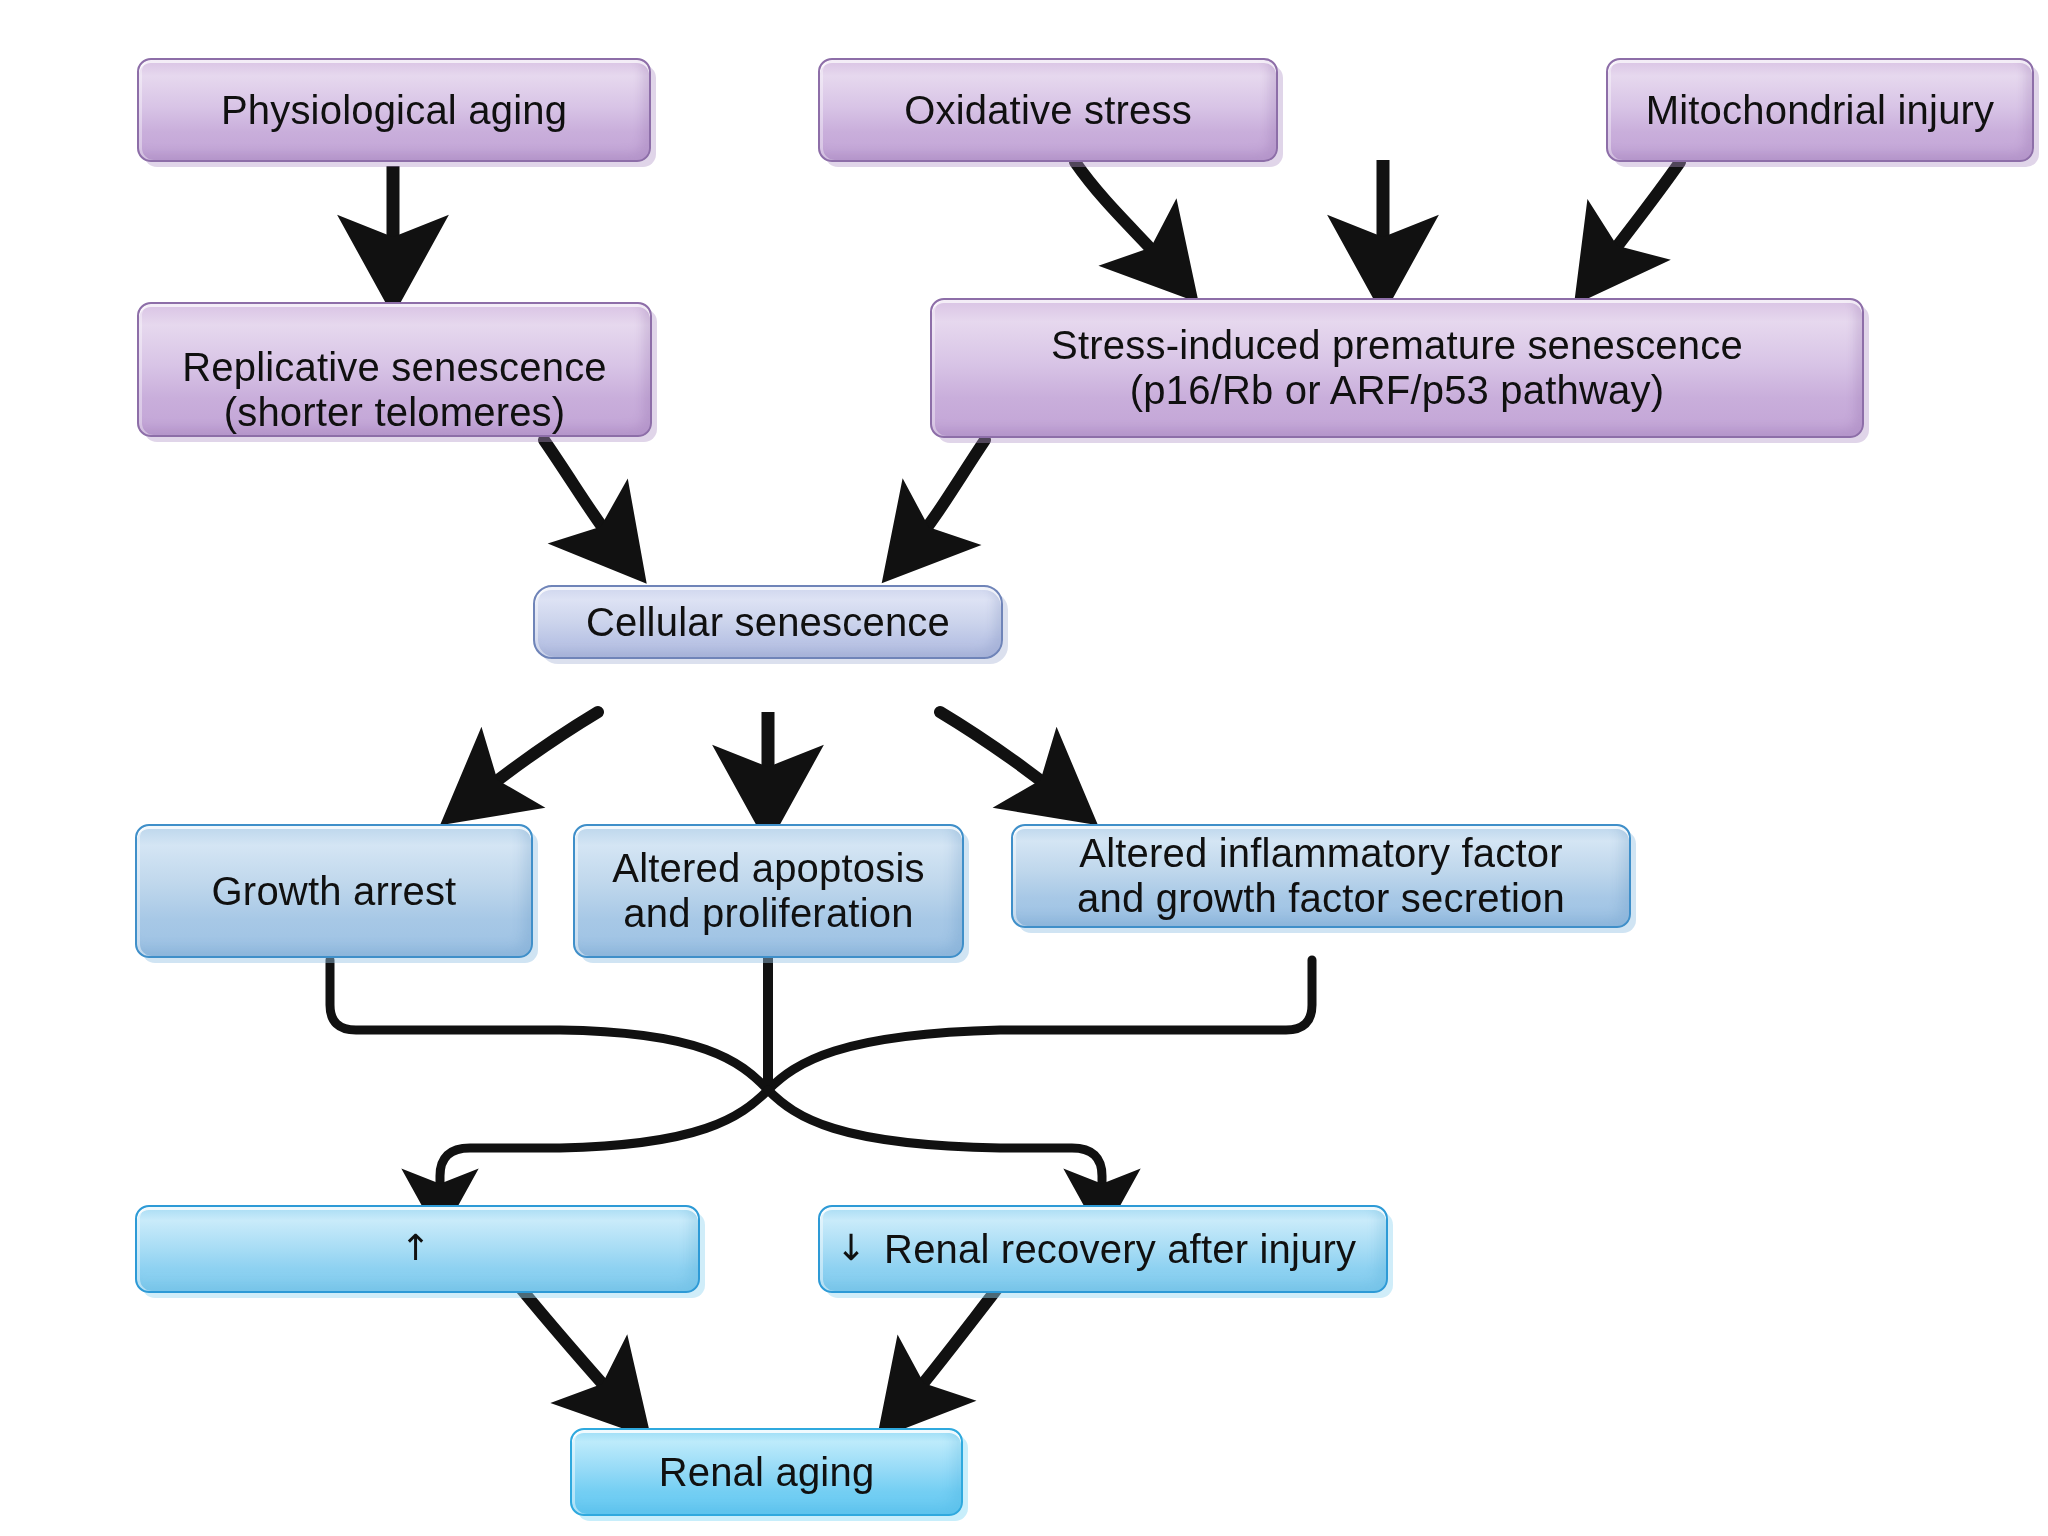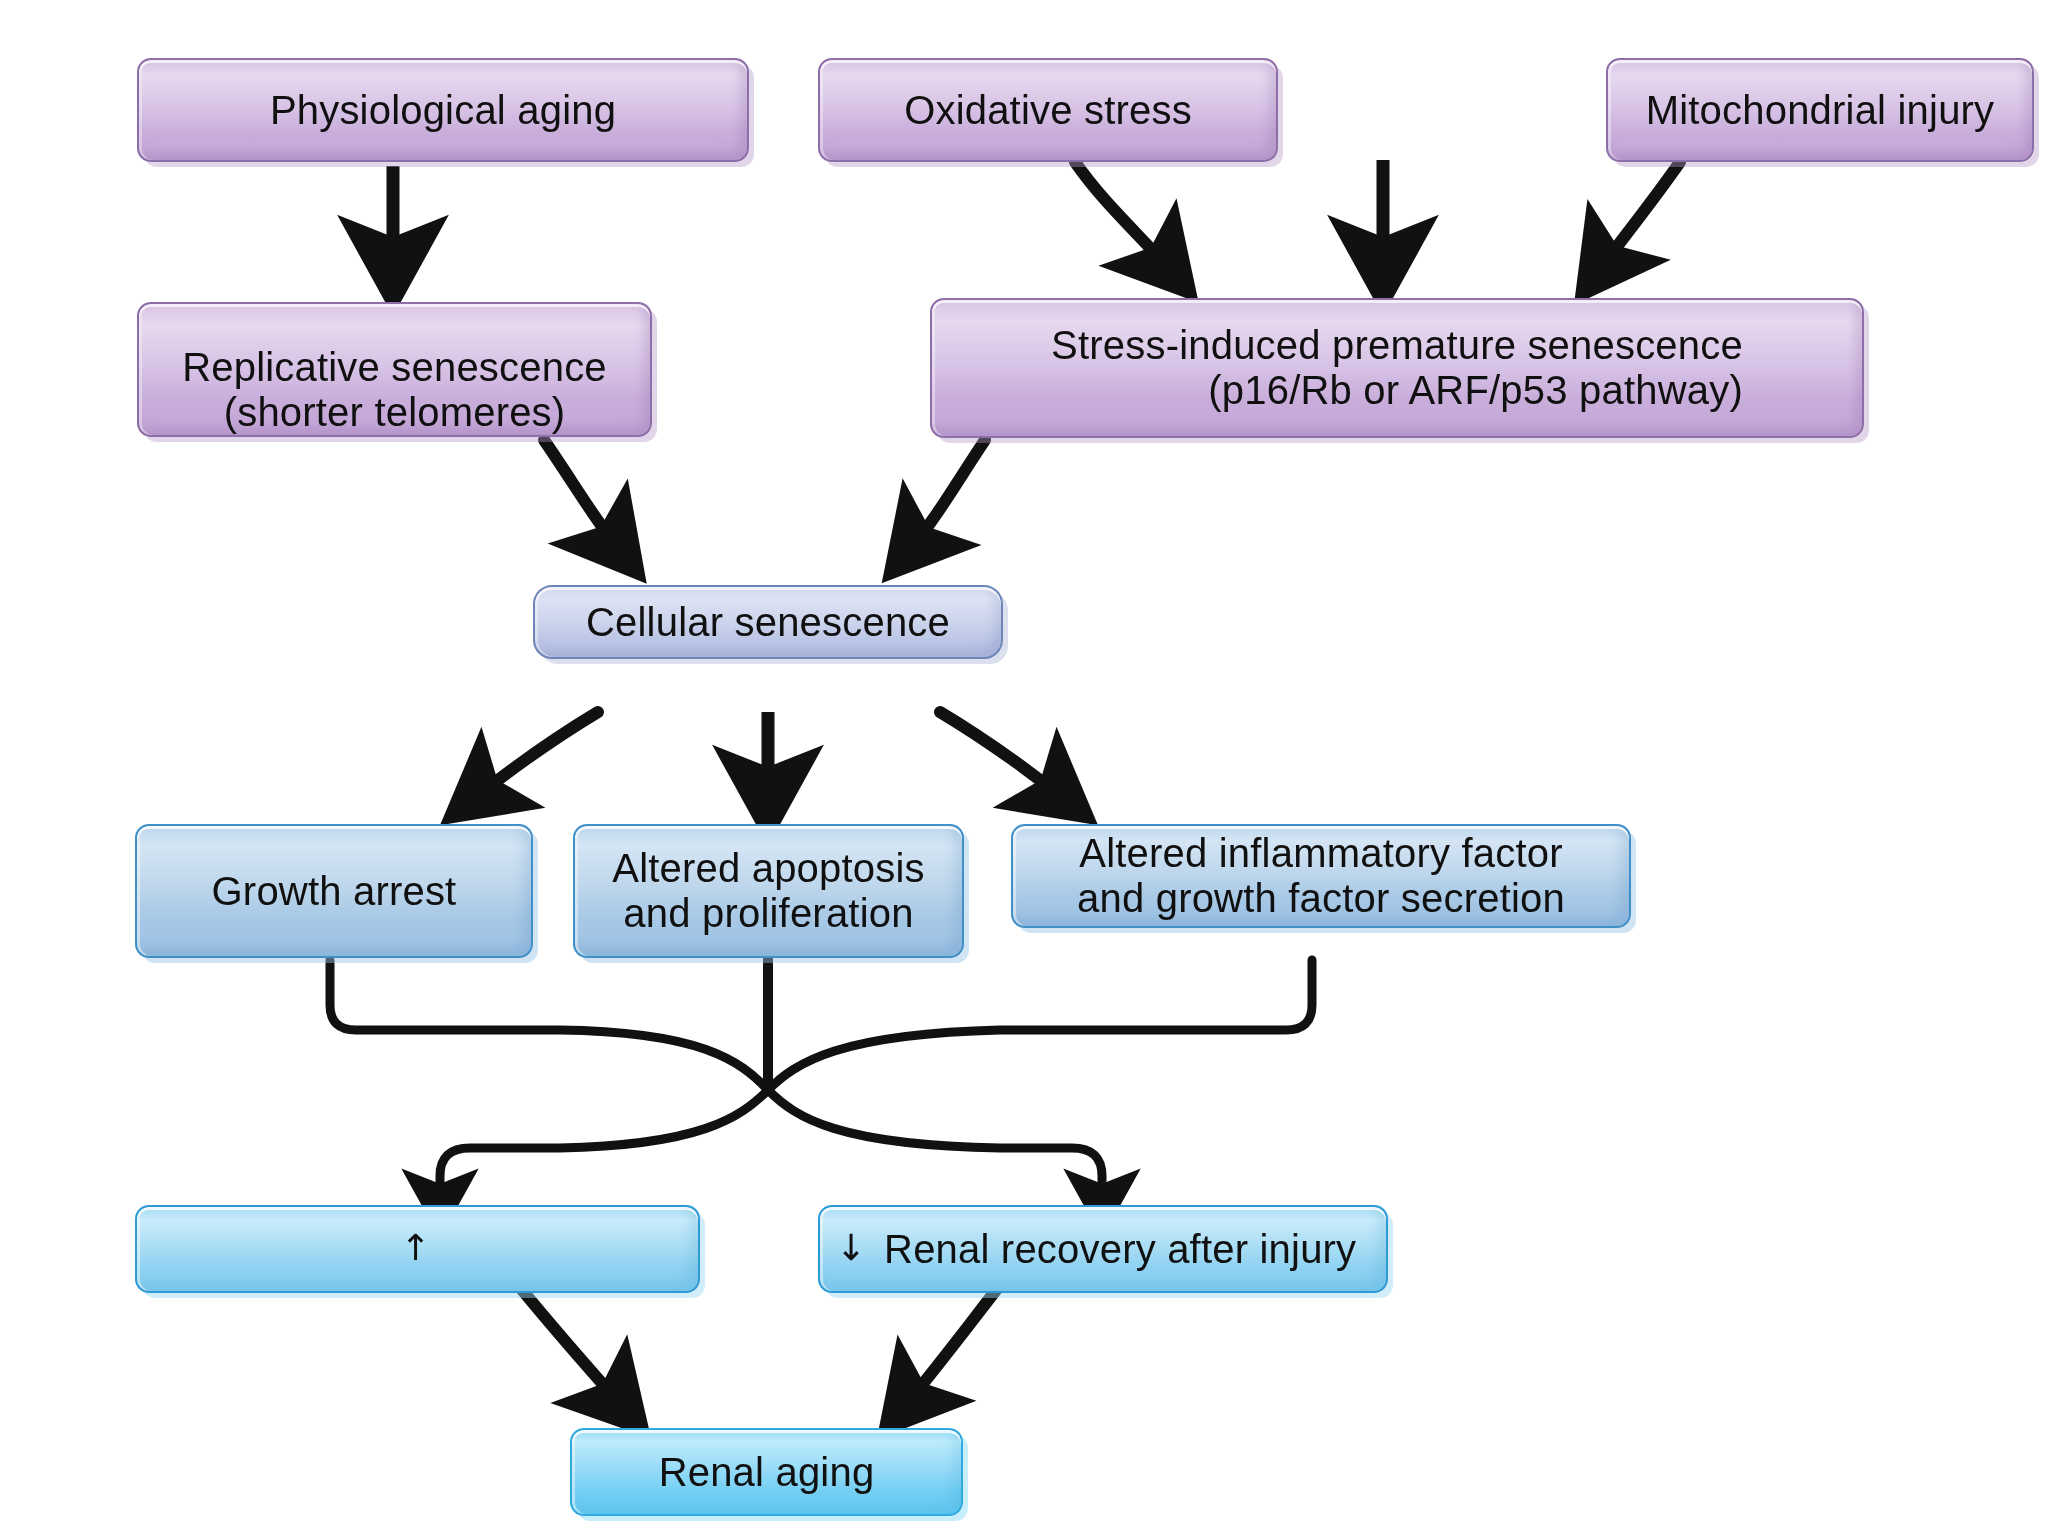--- a/index.html
+++ b/index.html
@@ -208,39 +208,39 @@
 
     <g>
       <path d="M518,1285 C555,1330 590,1370 624,1408" fill="none" stroke="#111111" stroke-width="12" stroke-linecap="round" marker-end="url(#ah)"></path>
     </g>
 
     <g>
       <path d="M1000,1285 C965,1330 935,1370 903,1408" fill="none" stroke="#111111" stroke-width="12" stroke-linecap="round" marker-end="url(#ah)"></path>
     </g>
   </svg>
 
-  <div class="node purple" style="left:137px; top:58px; width:612px; height:104px;">
+  <div class="node purple" style="left:137px; top:58px; width:514px; height:104px;">
     <span class="label">Physiological aging</span>
   </div>
 
   <div class="node purple" style="left:818px; top:58px; width:460px; height:104px;">
     <span class="label">Oxidative stress</span>
   </div>
 
 
   <div class="node purple" style="left:1606px; top:58px; width:428px; height:104px;">
     <span class="label">Mitochondrial injury</span>
   </div>
 
   <div class="node purple" style="left:137px; top:302px; width:515px; height:135px;align-items:flex-end;">
     <span class="label">Replicative senescence
 (shorter telomeres)</span>
   </div>
 
-  <div class="node purple" style="left:930px; top:298px; width:934px; height:140px;text-align:right;">
+  <div class="node purple" style="left:930px; top:298px; width:934px; height:140px;">
     <span class="label">Stress-induced premature senescence
 (p16/Rb or ARF/p53 pathway)</span>
   </div>
 
   <div class="node periwinkle" style="left:533px; top:585px; width:470px; height:74px;border-radius:19px;">
     <span class="label">Cellular senescence</span>
   </div>
 
   <div class="node steel" style="left:135px; top:824px; width:398px; height:134px;">
     <span class="label">Growth arrest</span>

